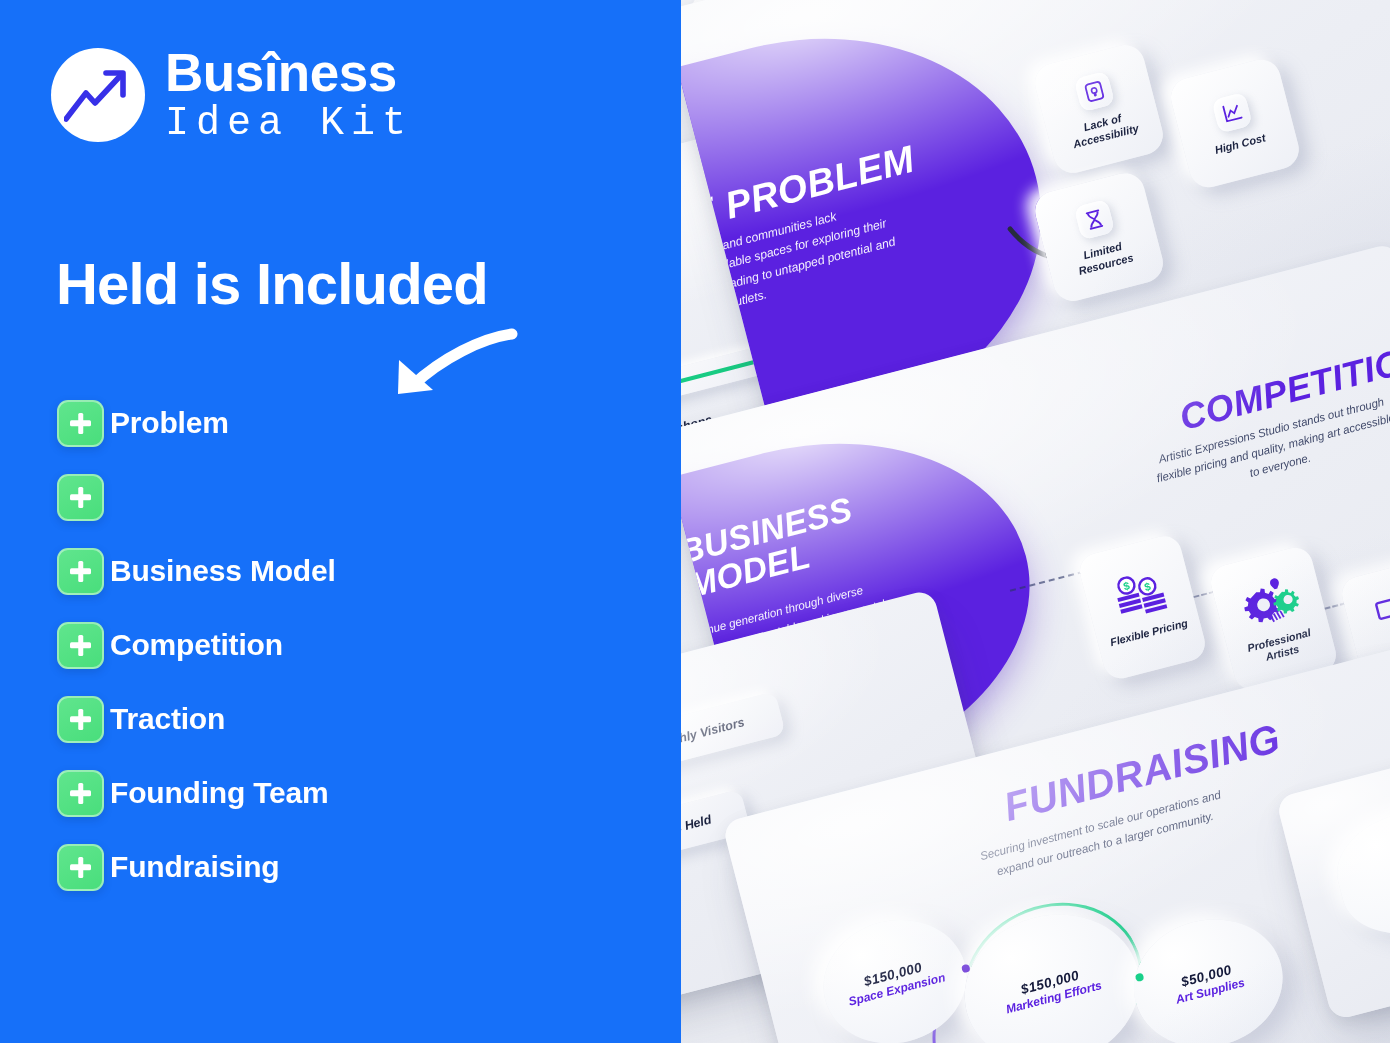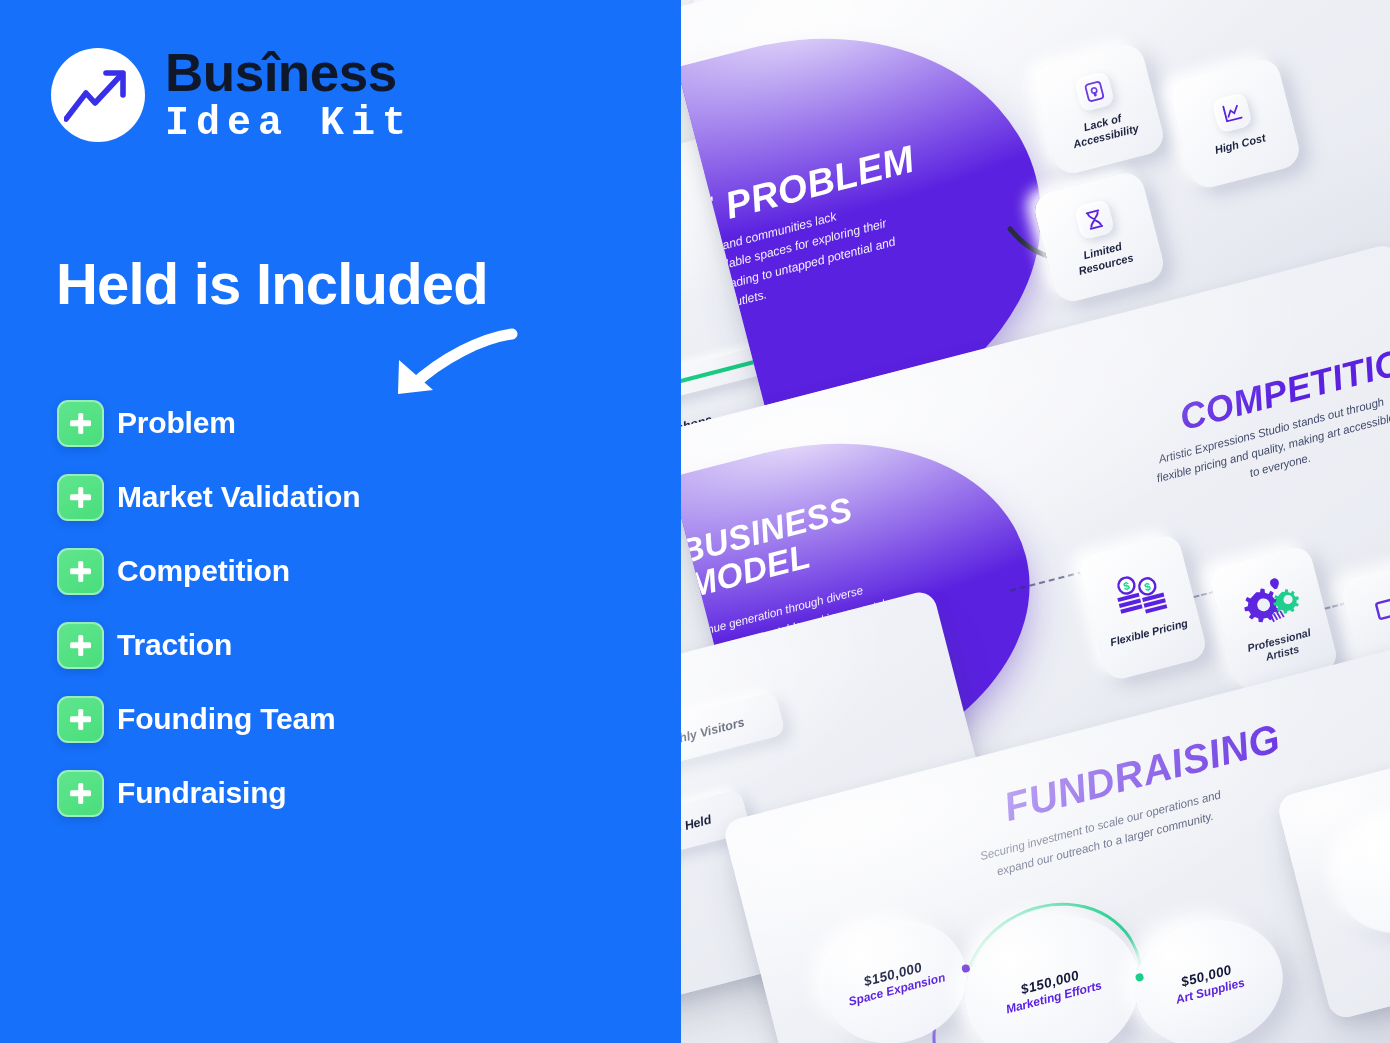--- a/index.html
+++ b/index.html
@@ -223,33 +223,33 @@
     position: absolute; left: 0; top: 0; width: 681px; height: 1043px;
     background: #1670f9;
   }
   #logo-row { position:absolute; left: 51px; top: 46px; display:flex; align-items:center; gap: 20px; }
   #logo-mark {
     width: 94px; height: 94px; border-radius: 50%; background:#fff;
     display:flex; align-items:center; justify-content:center; flex: none;
   }
   #logo-text { display:flex; flex-direction:column; line-height: 1; }
   #brand-1 {
-    font-size: 53px; font-weight: 800; color:#0f172a; letter-spacing:-0.5px;
+    font-size: 53px; font-weight: 800; color:#ffffff; letter-spacing:-0.5px;
   }
   #brand-2 {
     font-family: "Liberation Mono", "DejaVu Sans Mono", monospace;
-    font-size: 40px; font-weight: 700; color:#fff; letter-spacing: 7px; margin-top: 5px;
+    font-size: 40px; font-weight: 400; color:#fff; letter-spacing: 7px; margin-top: 5px;
   }
   #headline {
     position:absolute; left: 56px; top: 250px;
     font-size: 58px; font-weight: 800; color:#fff; letter-spacing:-0.8px;
   }
   #swoosh { position:absolute; left: 386px; top: 324px; }
   #feature-list { position:absolute; left: 57px; top: 386px; }
-  .feat-row { display:flex; align-items:center; gap: 13px; height: 74px; }
+  .feat-row { display:flex; align-items:center; gap: 6px; height: 74px; }
   .plus-box {
     width: 47px; height: 47px; border-radius: 11px; flex:none;
     background: linear-gradient(150deg,#60e58d 0%,#49de7c 100%);
     border: 2px solid rgba(255,255,255,.42);
     box-shadow: 0 3px 9px rgba(10,40,90,.18);
     position: relative;
   }
   .plus-box::before, .plus-box::after {
     content:""; position:absolute; background:#fff; border-radius: 1.5px;
   }
@@ -458,21 +458,24 @@
       <path d="M13 36 L12 70 L47 66 Z" fill="#ffffff"></path>
     </svg>
 
     <div id="feature-list">
       <div class="feat-row">
         <div class="plus-box"></div>
         <div class="feat-label">Problem</div>
       </div>
       <div class="feat-row">
         <div class="plus-box"></div>
-        <div class="feat-label">Market Validation</div>
+      </div>
+      <div class="feat-row">
+        <div class="plus-box"></div>
+        <div class="feat-label">Business Model</div>
       </div>
       <div class="feat-row">
         <div class="plus-box"></div>
         <div class="feat-label">Competition</div>
       </div>
       <div class="feat-row">
         <div class="plus-box"></div>
         <div class="feat-label">Traction</div>
       </div>
       <div class="feat-row">

